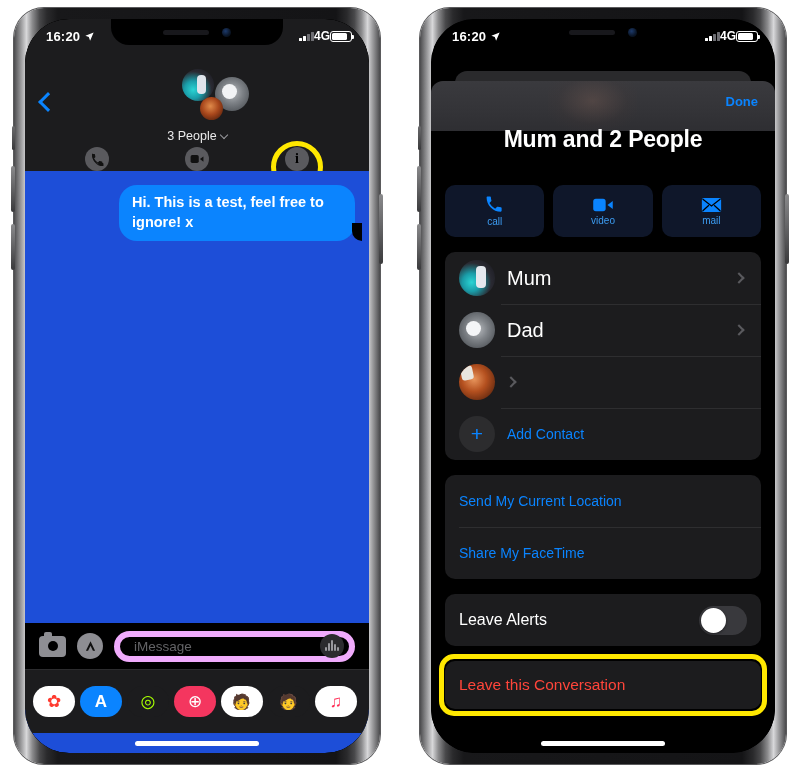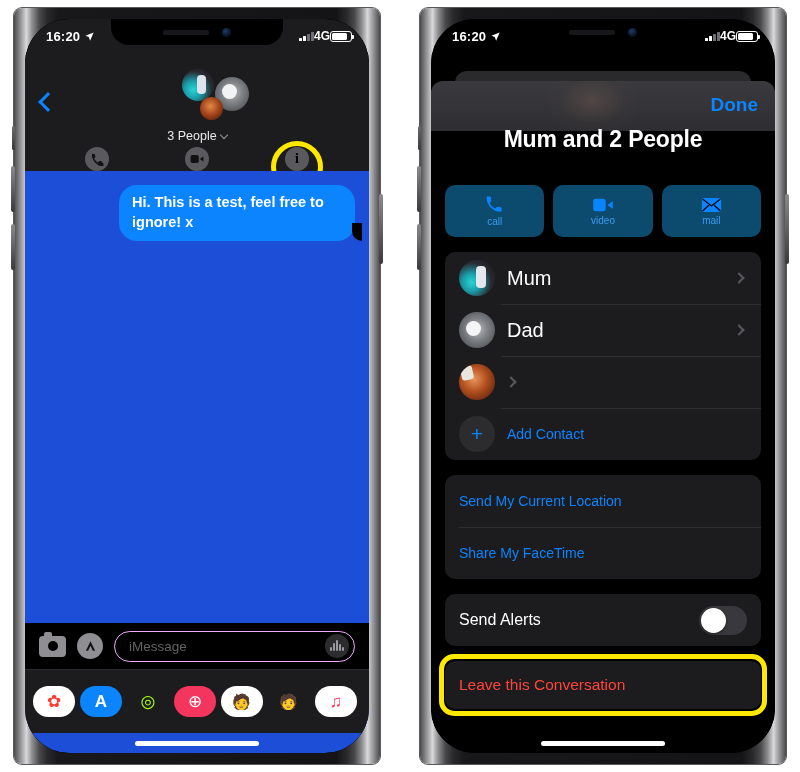--- a/index.html
+++ b/index.html
@@ -10,21 +10,21 @@
     overflow: hidden;
   }
   .stage { position: relative; width: 800px; height: 772px; background:#fff; }
 
   
   .phone {
     position: absolute;
     top: 8px;
     width: 366px;
     height: 756px;
-    border-radius: 8px;
+    border-radius: 30px;
     background: linear-gradient(90deg,
        #4a4a4c 0%, #9c9c9e 2.0%, #d8d8da 3.4%, #8c8c8e 5.0%,
        #48484a 7.0%, #2a2a2c 9%, #18181a 12%,
        #141416 88%, #2a2a2c 91%, #48484a 93%,
        #8c8c8e 95%, #d8d8da 96.6%, #9c9c9e 98%, #4a4a4c 100%);
     box-shadow: 0 0 0 1px #5a5a5c;
   }
   .phone.left  { left: 14px; }
   .phone.right { left: 420px; }
 
@@ -157,21 +157,21 @@
   .cam-ico::before { content:""; position:absolute; left:50%; top:50%; transform:translate(-50%,-50%);
                      width:10px; height:10px; border-radius:50%; background:#000; }
   .cam-ico::after { content:""; position:absolute; left:5px; top:-4px; width:8px; height:5px;
                     border-radius:2px 2px 0 0; background:#8e8e93; }
   .appstore-ico {
     width:26px; height:26px; border-radius:50%; background:#8e8e93; flex:none;
     display:flex; align-items:center; justify-content:center;
     color:#000; font-size:16px; font-weight:700; font-family:"Liberation Sans",sans-serif;
   }
   .imsg-field {
-    flex:1; height:31px; border:1px solid #f0abfc; border-radius:17px;
+    flex:1; height:31px; border:6px solid #f0abfc; border-radius:17px;
     display:flex; align-items:center; padding:0 5px 0 14px;
     color:#636366; font-size:13.5px;
   }
   .audio-btn {
     margin-left:auto; width:24px; height:24px; border-radius:50%; background:#2c2c2e;
     display:flex; align-items:flex-end; justify-content:center; gap:1.3px; padding-bottom:7px;
   }
   .audio-btn i { display:block; width:1.6px; background:#9a9a9e; border-radius:1px; }
   .audio-btn i:nth-child(1){height:4px;} .audio-btn i:nth-child(2){height:8px;}
   .audio-btn i:nth-child(3){height:11px;} .audio-btn i:nth-child(4){height:7px;}
@@ -199,35 +199,35 @@
     position:absolute; top:0; left:0; right:0; height:50px;
     background: linear-gradient(180deg, #3a3a3e 0%, #343438 55%, #2e2e32 100%);
     backdrop-filter: blur(10px);
   }
   .det-navbar::after {
     content:""; position:absolute; left:34%; top:0; width:26%; height:100%;
     background: radial-gradient(ellipse at 50% 40%, rgba(150,110,95,0.28) 0%, rgba(80,60,55,0.10) 55%, rgba(0,0,0,0) 80%);
   }
   .done-btn {
     position:absolute; right:17px; top:13px; color:#0a84ff;
-    font-size:19px; font-weight:600; z-index:3;
+    font-size:13px; font-weight:600; z-index:3;
   }
   .det-title {
     position:absolute; top:45px; left:0; right:0; text-align:center;
     color:#fff; font-size:23px; font-weight:700; letter-spacing:-.2px;
   }
   .det-sub {
     position:absolute; top:76px; left:0; right:0; text-align:center;
     color:#0a84ff; font-size:13.5px;
   }
   .det-scroll { position:absolute; top:96px; left:0; right:0; bottom:0; padding:0 14px; }
 
   .quick-row { display:flex; gap:9px; margin-top:8px; }
   .quick {
-    flex:1; height:52px; background:#0c4a6e; border-radius:10px;
+    flex:1; height:52px; background:#0f172a; border-radius:10px;
     display:flex; flex-direction:column; align-items:center; justify-content:center; gap:2px;
   }
   .quick-lbl { font-size:10px; color:#3c9bf0; }
 
   .card { background:#1c1c1e; border-radius:10px; margin-top:15px; overflow:hidden; }
   .row {
     display:flex; align-items:center; height:52px; padding:0 14px; position:relative;
   }
   .row + .row::before {
     content:""; position:absolute; left:56px; right:0; top:0; height:1px; background:#2e2e30;
@@ -481,21 +481,21 @@
               <div class="row plain">
                 <div class="link-txt">Send My Current Location</div>
               </div>
               <div class="row plain">
                 <div class="link-txt">Share My FaceTime</div>
               </div>
             </div>
 
             <div class="card">
               <div class="row plain">
-                <div class="row-label">Send Alerts</div>
+                <div class="row-label">Leave Alerts</div>
                 <div class="toggle">
                     <i></i>
                   </div>
               </div>
             </div>
 
             <div class="danger-wrap">
               <div class="danger-card">
                 <div class="danger-txt">Leave this Conversation</div>
               </div>

